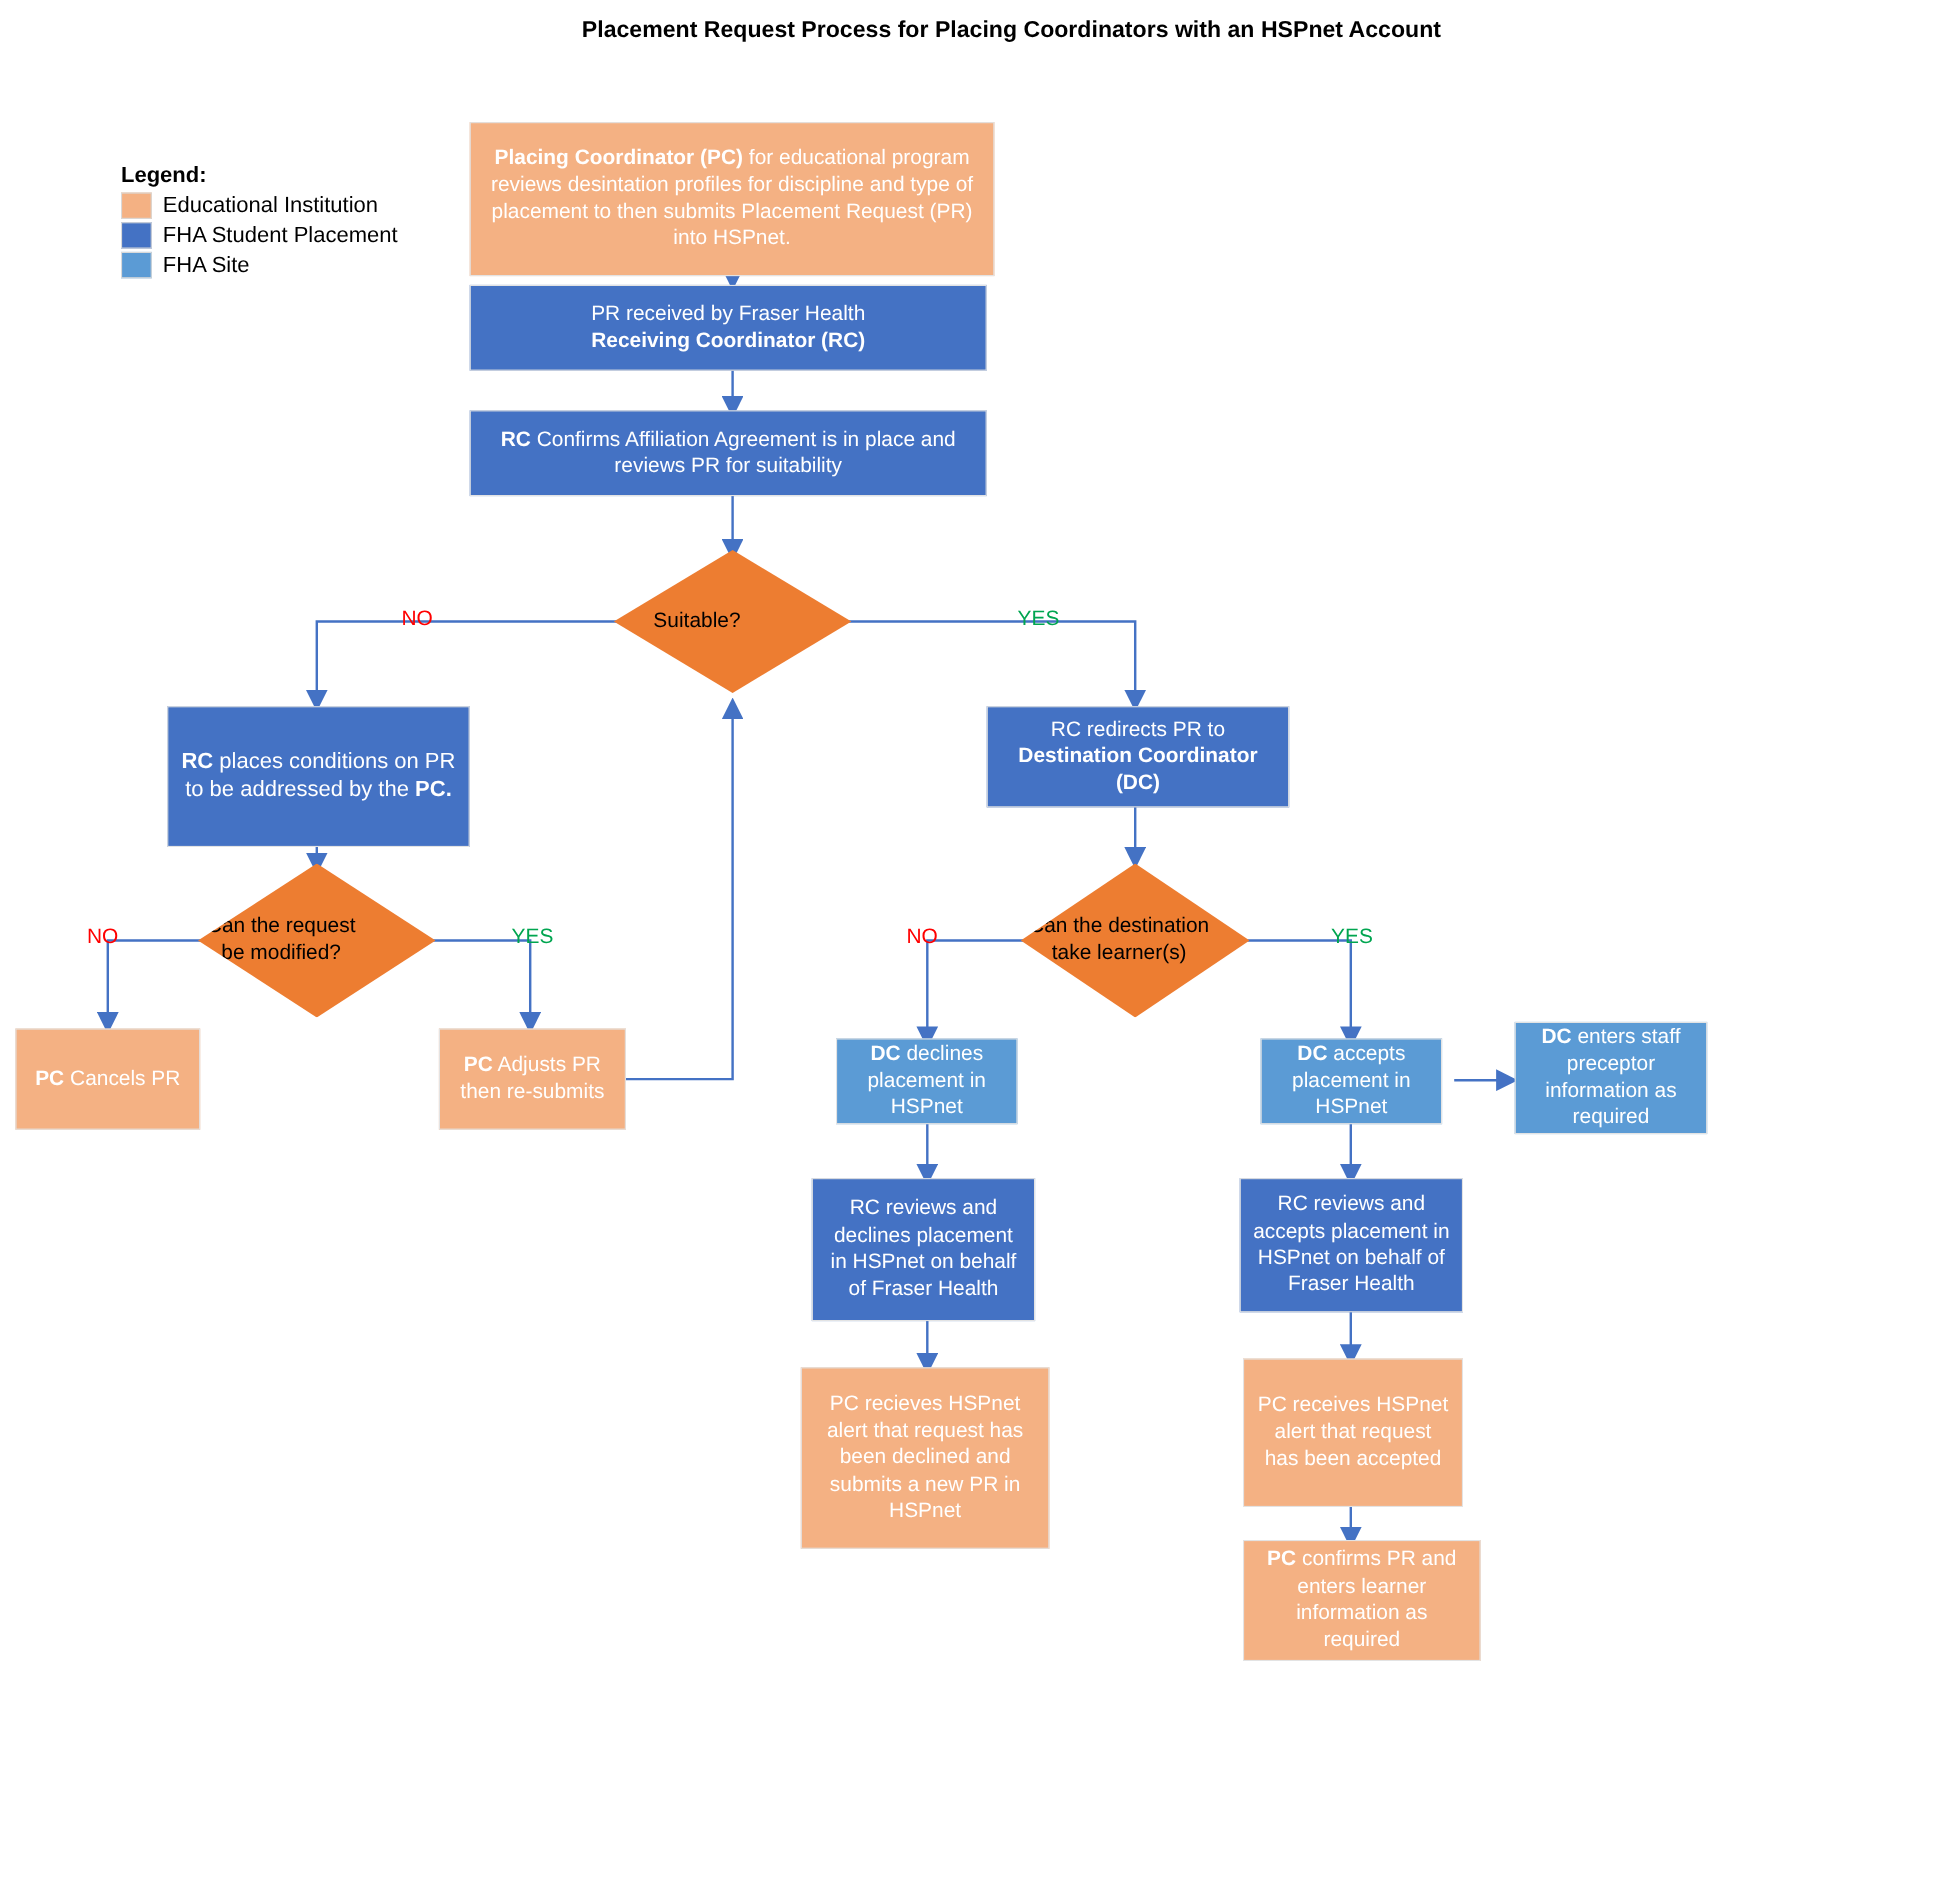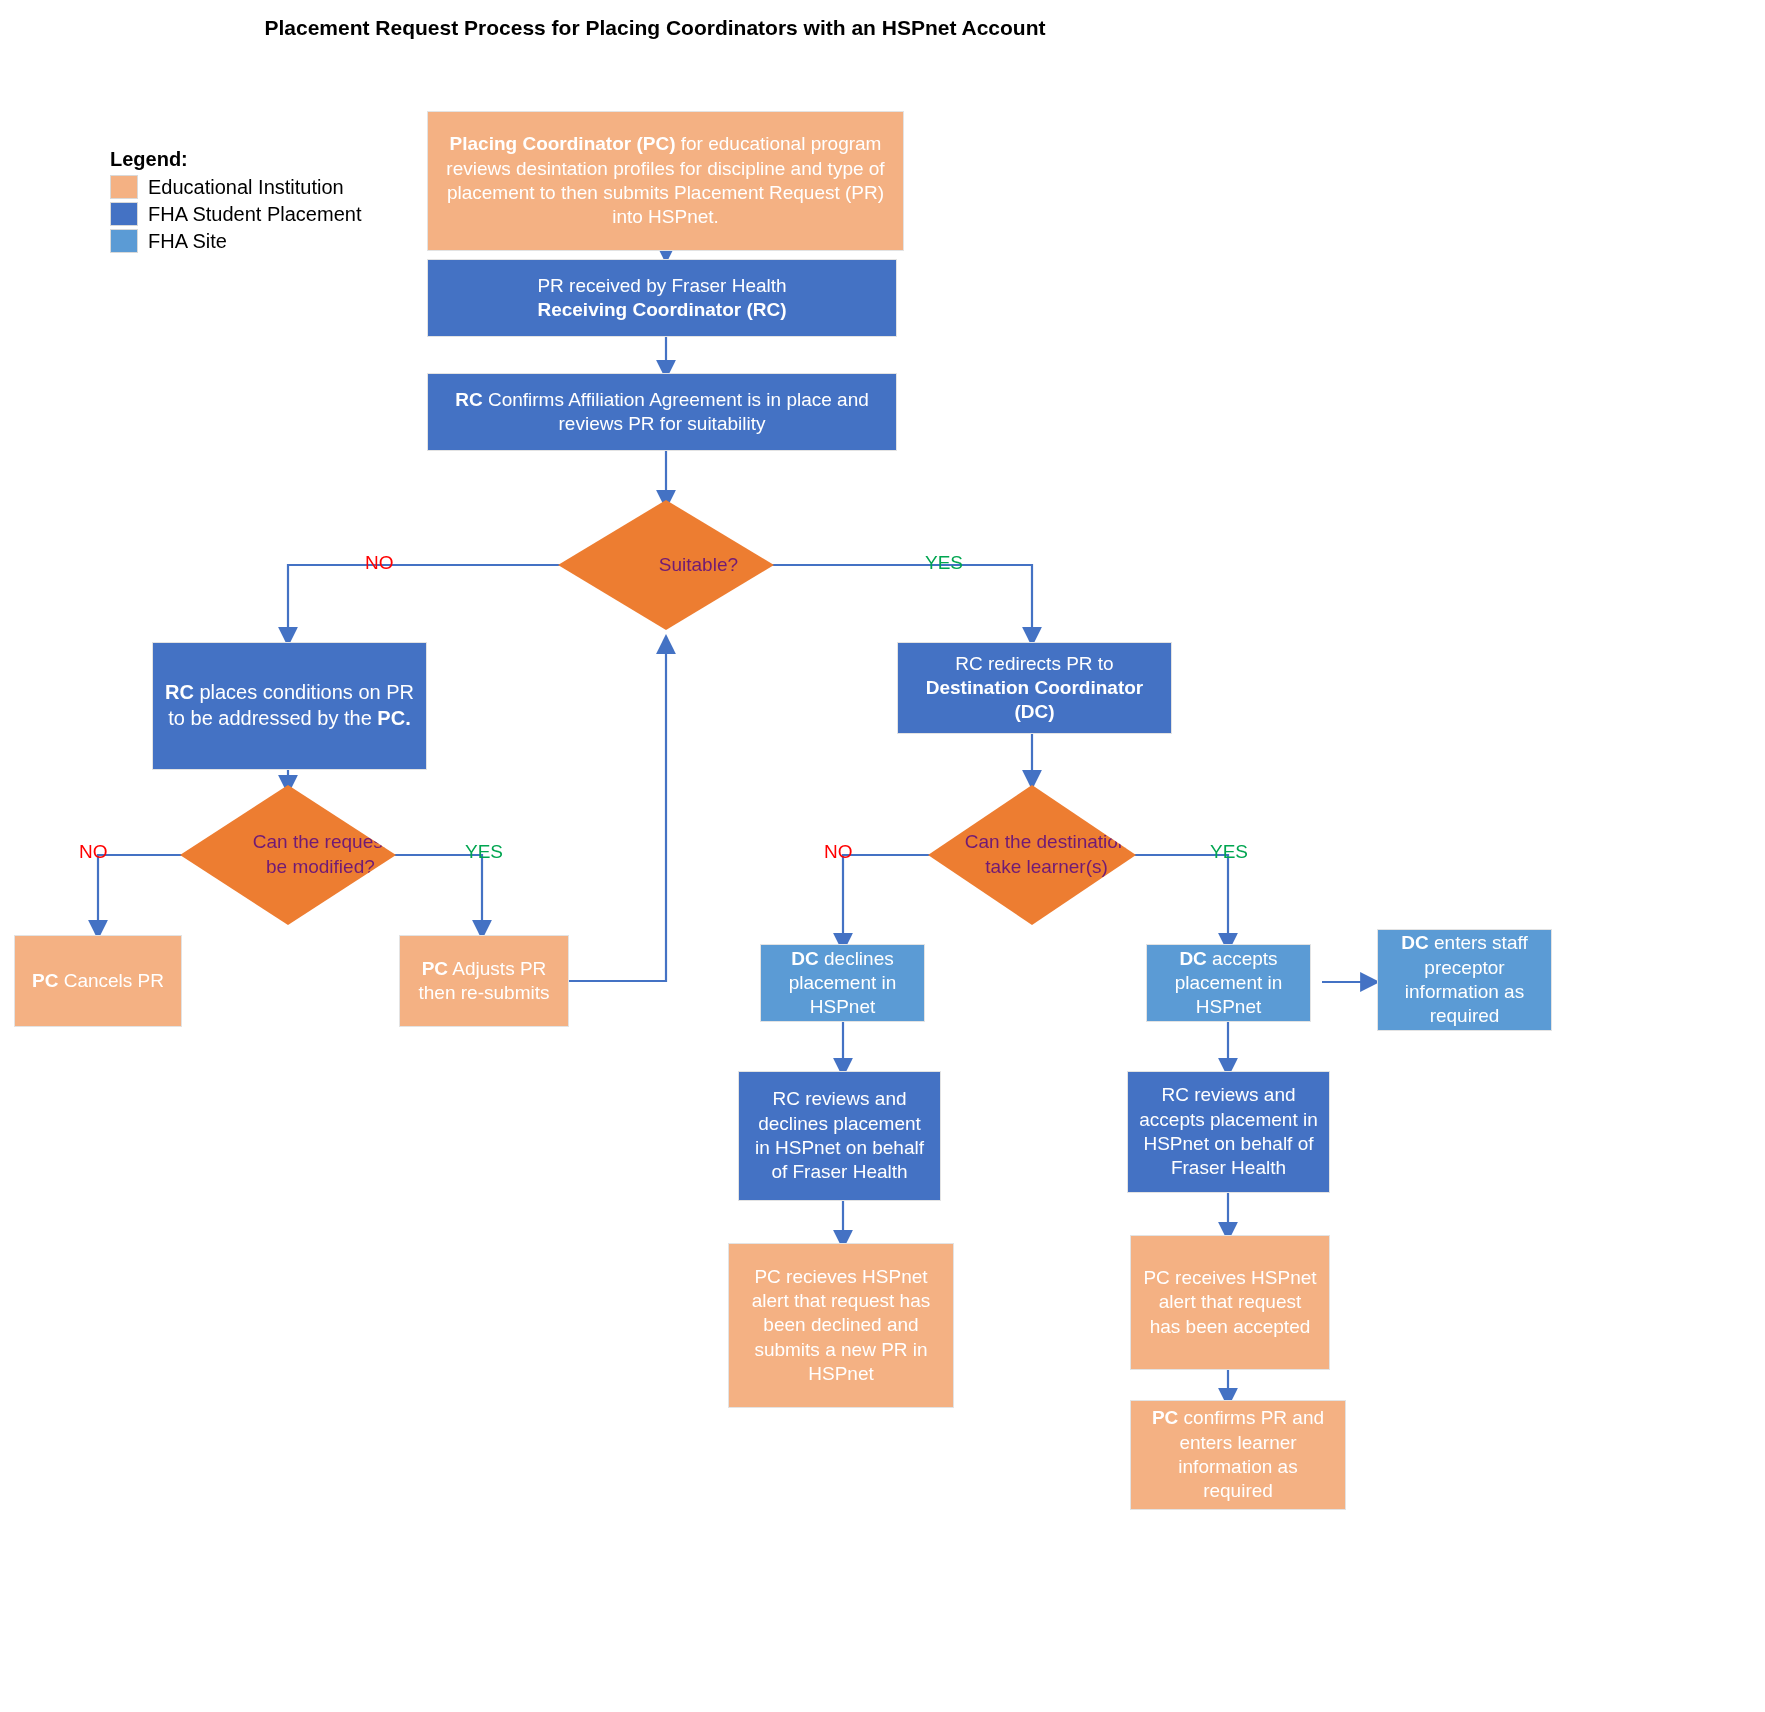--- a/index.html
+++ b/index.html
@@ -25,21 +25,21 @@
     top: 0;
     width: 1765px;
     height: 1712px;
     pointer-events: none;
   }
   .title {
     position: absolute;
     left: 0;
     top: 16px;
     width: 1310px;
-    text-align: center;
+    text-align: right;
     font-size: 21px;
     font-weight: bold;
     color: #000000;
     letter-spacing: 0px;
   }
   .legend {
     position: absolute;
     left: 110px;
     top: 148px;
   }
@@ -78,23 +78,23 @@
     border: 1px solid #e3e3e3;
   }
   .node .txt { display: block; width: 100%; }
   .orange { background: #F4B183; }
   .blue   { background: #4472C4; }
   .lblue  { background: #5B9BD5; }
   .decision {
     position: absolute;
     display: flex;
     align-items: center;
-    justify-content: flex-end;
+    justify-content: flex-start;
     text-align: center;
-    color: #701a75;
+    color: #000000;
     line-height: 1.3;
     background: #ED7D31;
     clip-path: polygon(50% 0%, 100% 50%, 50% 100%, 0% 50%);
   }
   .decision .txt { display: block; width: 70%; }
   .edge-label {
     position: absolute;
     font-size: 19px;
     font-weight: normal;
     white-space: nowrap;

